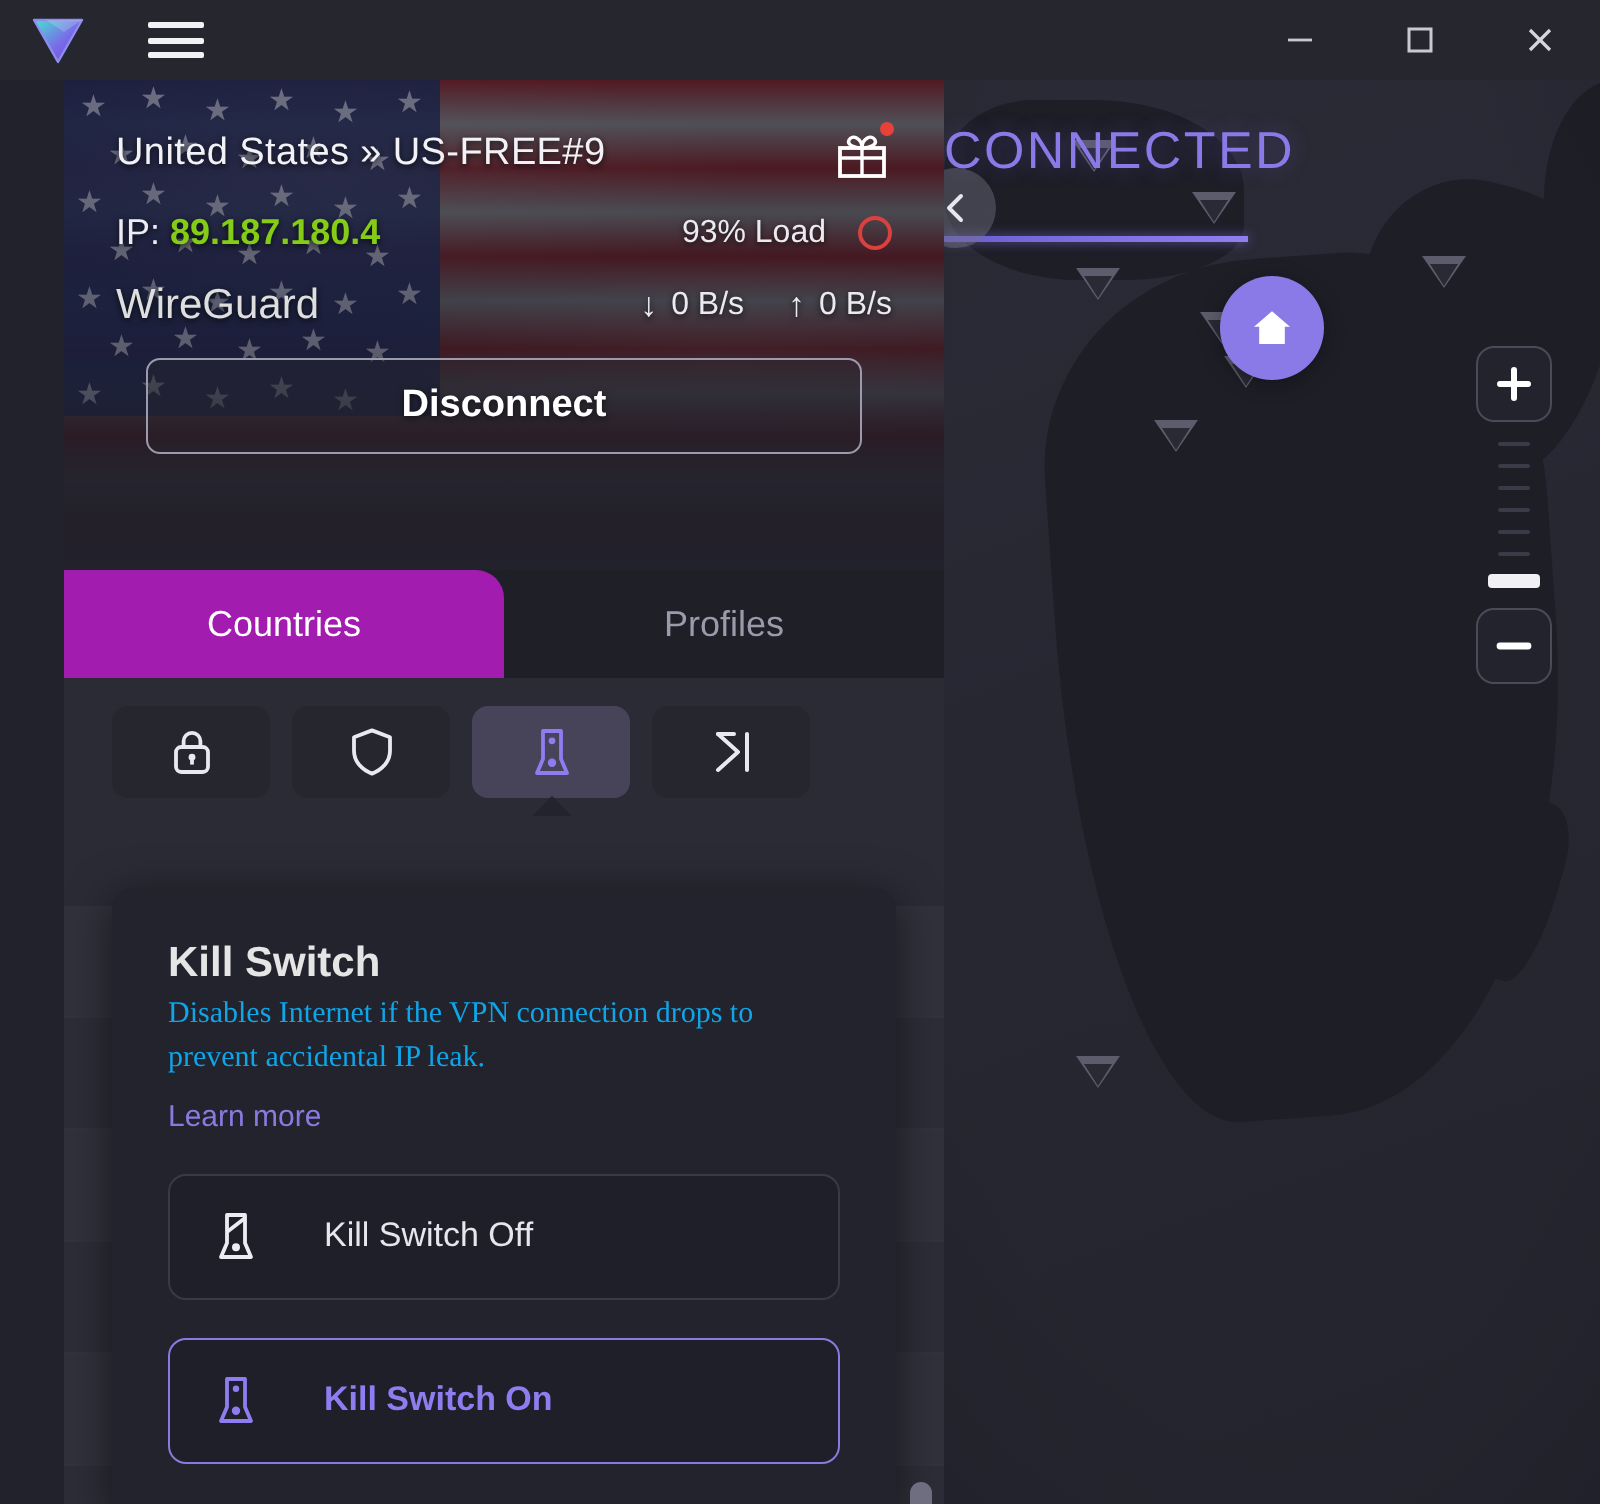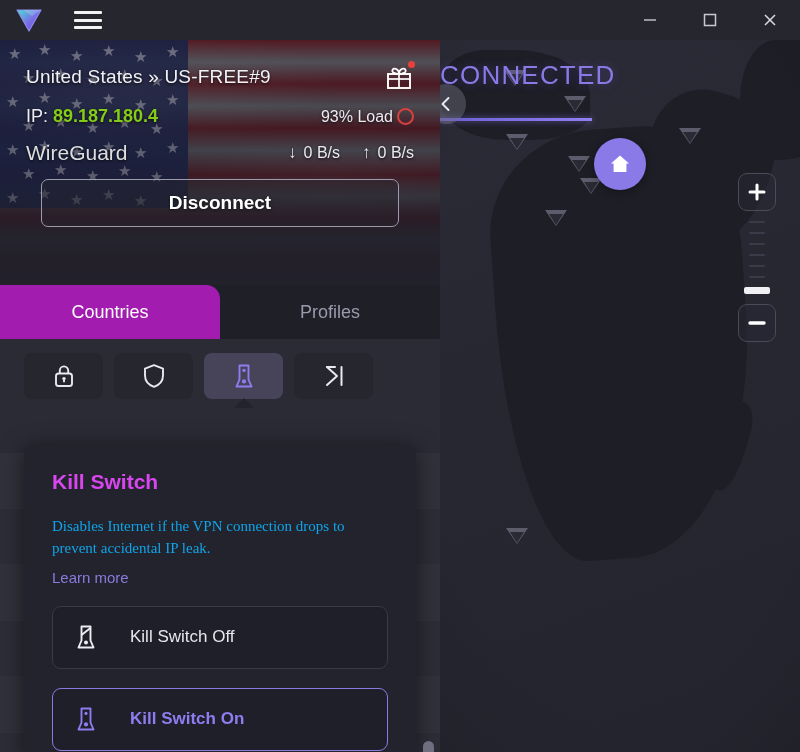--- a/index.html
+++ b/index.html
@@ -56,20 +56,21 @@
     color: #d4d4db;
     cursor: pointer;
   }
 
   
   .body {
     flex: 1;
     display: flex;
     min-height: 0;
     position: relative;
+    padding-left: 32px;
   }
 
   
   .left {
     width: 440px;
     flex: 0 0 440px;
     position: relative;
     display: flex;
     flex-direction: column;
     background: #22222c;
@@ -165,21 +166,21 @@
   .gift-dot {
     position: absolute;
     right: -1px; top: -1px;
     width: 7px; height: 7px;
     border-radius: 50%;
     background: #e8413a;
   }
   .right-stats {
     display: flex;
     align-items: center;
-    gap: 4px;
+    gap: 16px;
     color: #eaeaf0;
     font-size: 16px;
     text-shadow: 0 1px 3px rgba(0,0,0,.75);
   }
   .load-ring {
     width: 17px; height: 17px;
     border: 2.5px solid #d9413f;
     border-radius: 50%;
   }
   .speeds {
@@ -290,24 +291,24 @@
     top: 105px;
     bottom: -8px;
     background: #23232d;
     border-radius: 11px;
     z-index: 5;
     padding: 26px 28px 0 28px;
     box-shadow: 0 4px 22px rgba(0,0,0,.5);
     overflow: hidden;
   }
   .ks-title {
-    color: #d946ef;
+    color: #e5e5e5;
     font-size: 21px;
     font-weight: bold;
-    margin-bottom: 22px;
+    margin-bottom: 3px;
   }
   .ks-desc {
     color: #0ea5e9;
     font-size: 15px;
     line-height: 1.45;
     margin-bottom: 9px;
     font-family: Liberation Serif, serif;
   }
   .ks-link {
     color: #8a7ae0;

